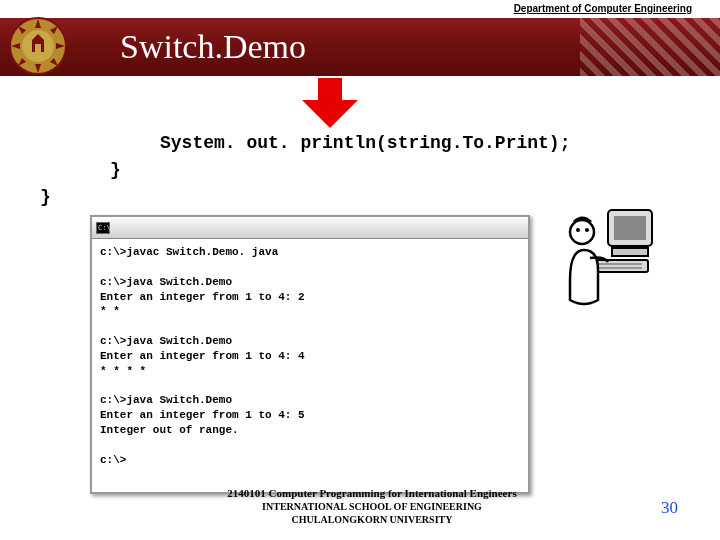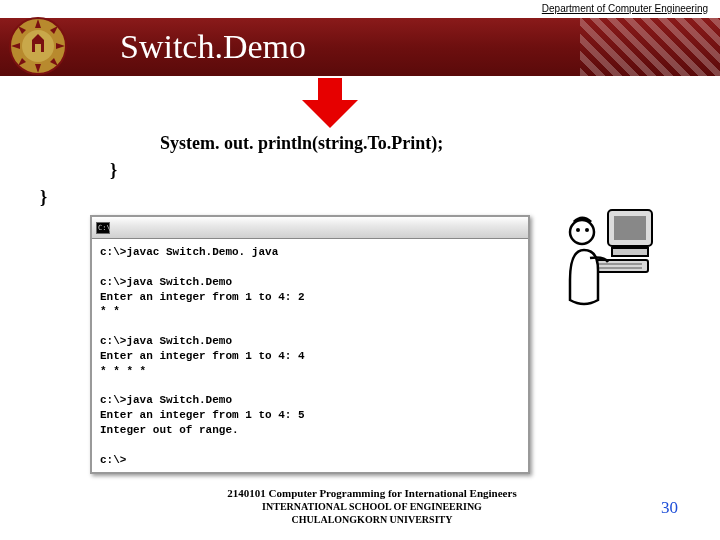--- a/index.html
+++ b/index.html
@@ -8,23 +8,23 @@
     height: 540px;
     background: #fff;
     font-family: Arial, sans-serif;
     position: relative;
     overflow: hidden;
   }
   .header-top {
     height: 18px;
     background: #fff;
     text-align: right;
-    padding-right: 12px;
+    padding-right: 28px;
     font-size: 10px;
-    font-weight: normal;
+    font-weight: bold;
     text-decoration: underline;
     line-height: 18px;
     color: #000;
   }
   .header-bar {
     height: 58px;
     background: linear-gradient(to bottom, #8a1a1a 0%, #6d0f0f 50%, #5a0a0a 100%);
     position: relative;
     display: flex;
     align-items: center;
@@ -57,21 +57,21 @@
     left: 300px;
     top: 78px;
     width: 60px;
     height: 50px;
   }
   .code-area {
     position: absolute;
     top: 130px;
     left: 40px;
     width: 640px;
-    font-family: Liberation Serif, serif;
+    font-family: Liberation Mono, monospace;
     font-size: 18px;
     font-weight: bold;
     line-height: 1.5;
     color: #000;
   }
   .code-line1 { padding-left: 120px; }
   .code-line2 { padding-left: 70px; }
   .code-line3 { padding-left: 0; }
   .cmd-window {
     position: absolute;
@@ -102,21 +102,21 @@
     position: relative;
     font-size: 7px;
     color: #ccc;
     text-align: left;
     line-height: 10px;
     padding-left: 1px;
     font-family: monospace;
   }
   .cmd-body {
     background: #fff;
-    padding: 6px 8px 4px 8px;
+    padding: 6px 8px 24px 8px;
     font-family: "Courier New", monospace;
     font-size: 11px;
     font-weight: bold;
     line-height: 1.35;
     white-space: pre;
     color: #000;
     min-height: 200px;
   }
   .clipart {
     position: absolute;

